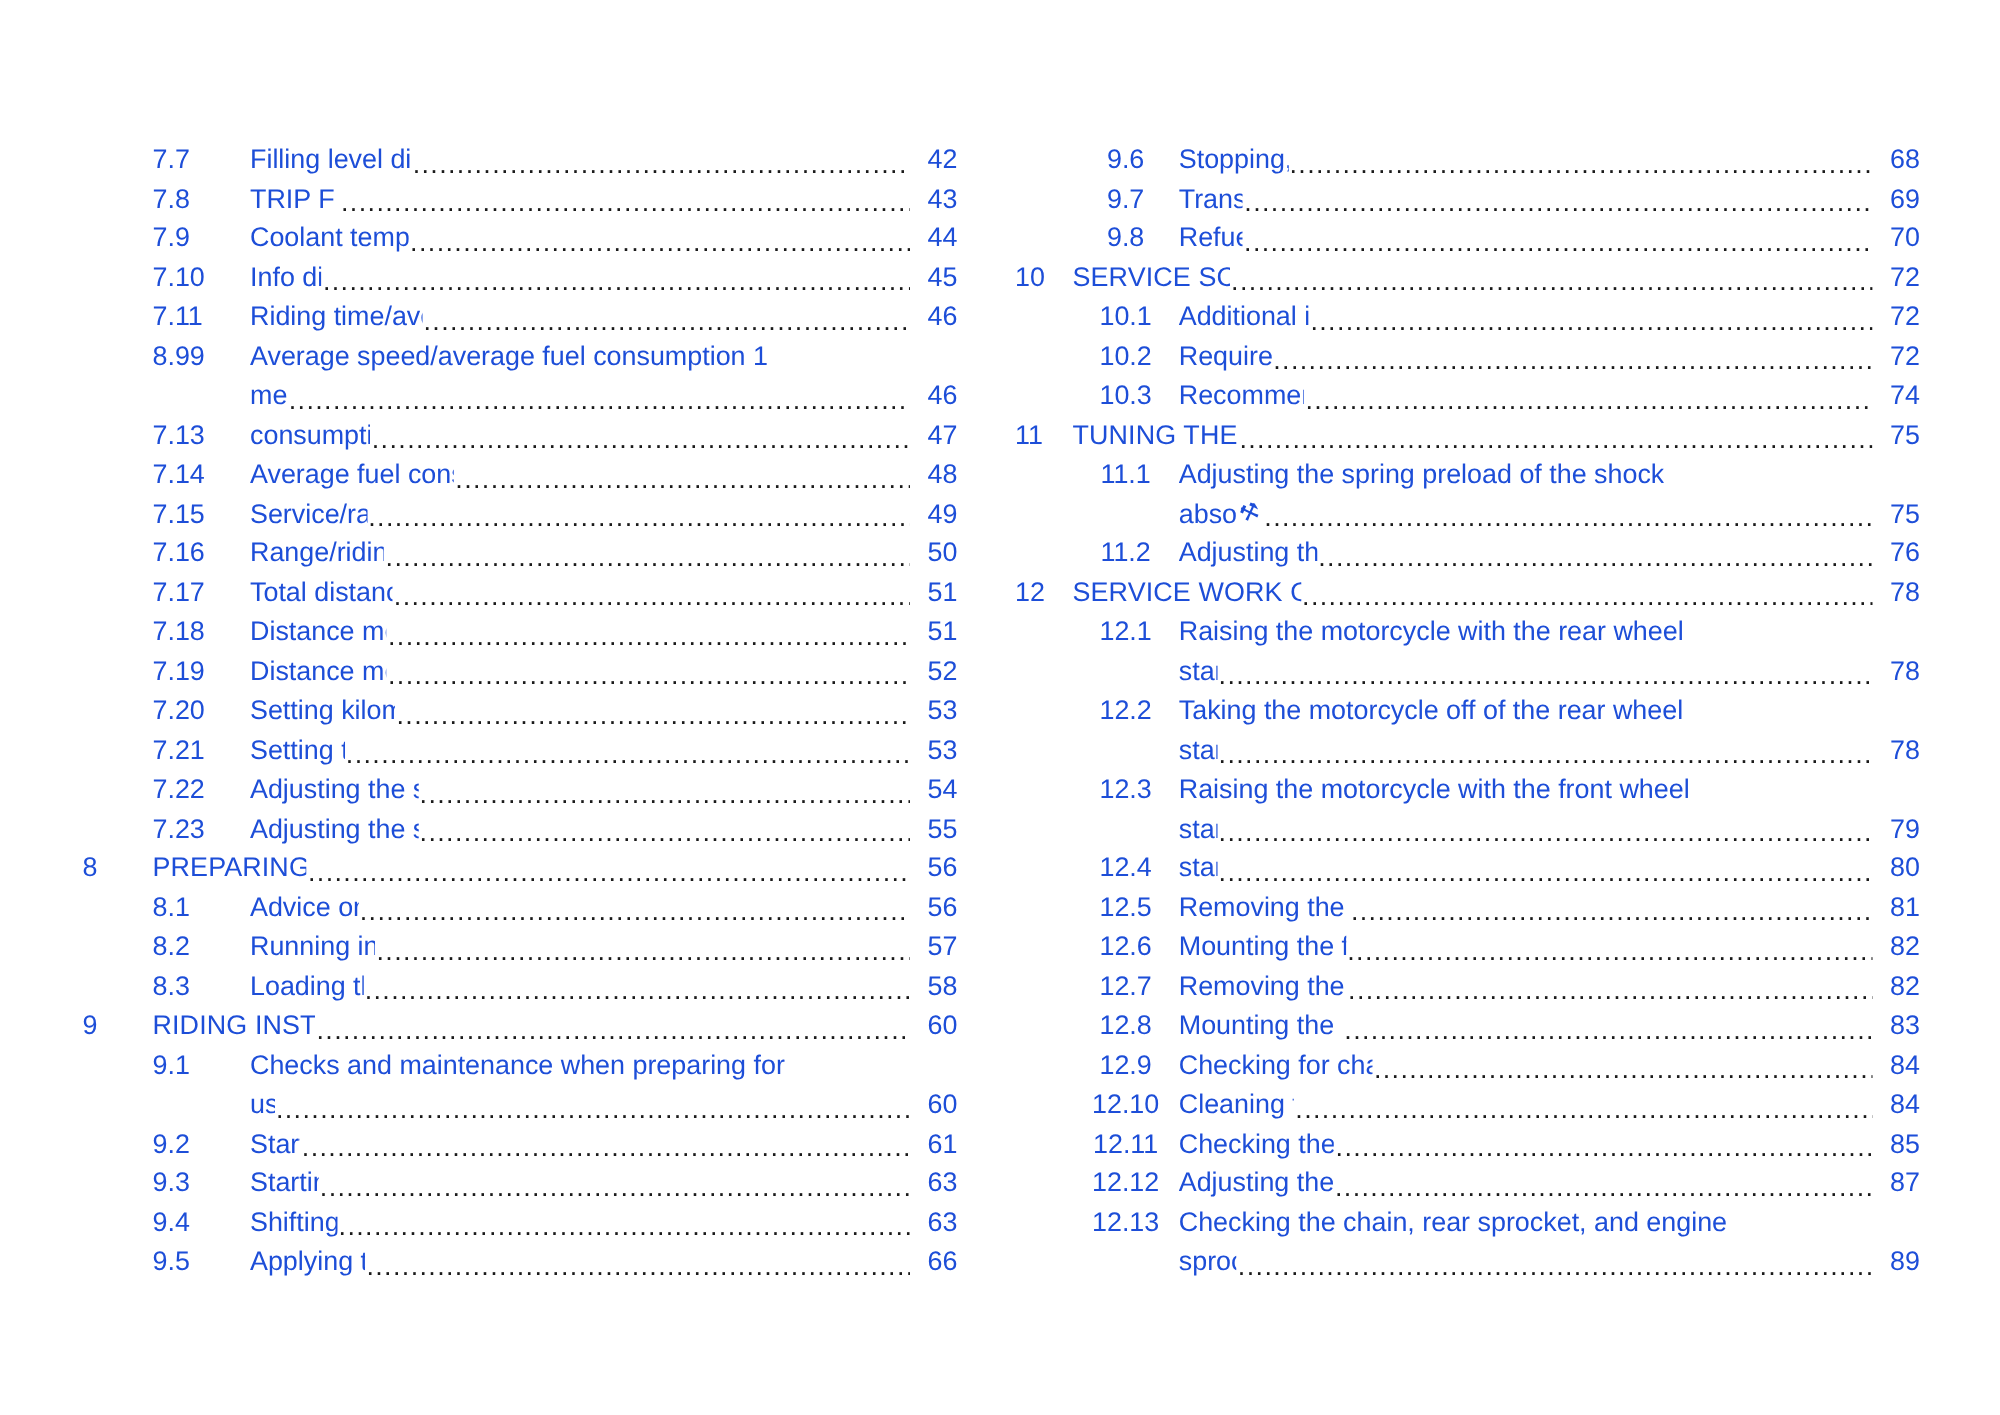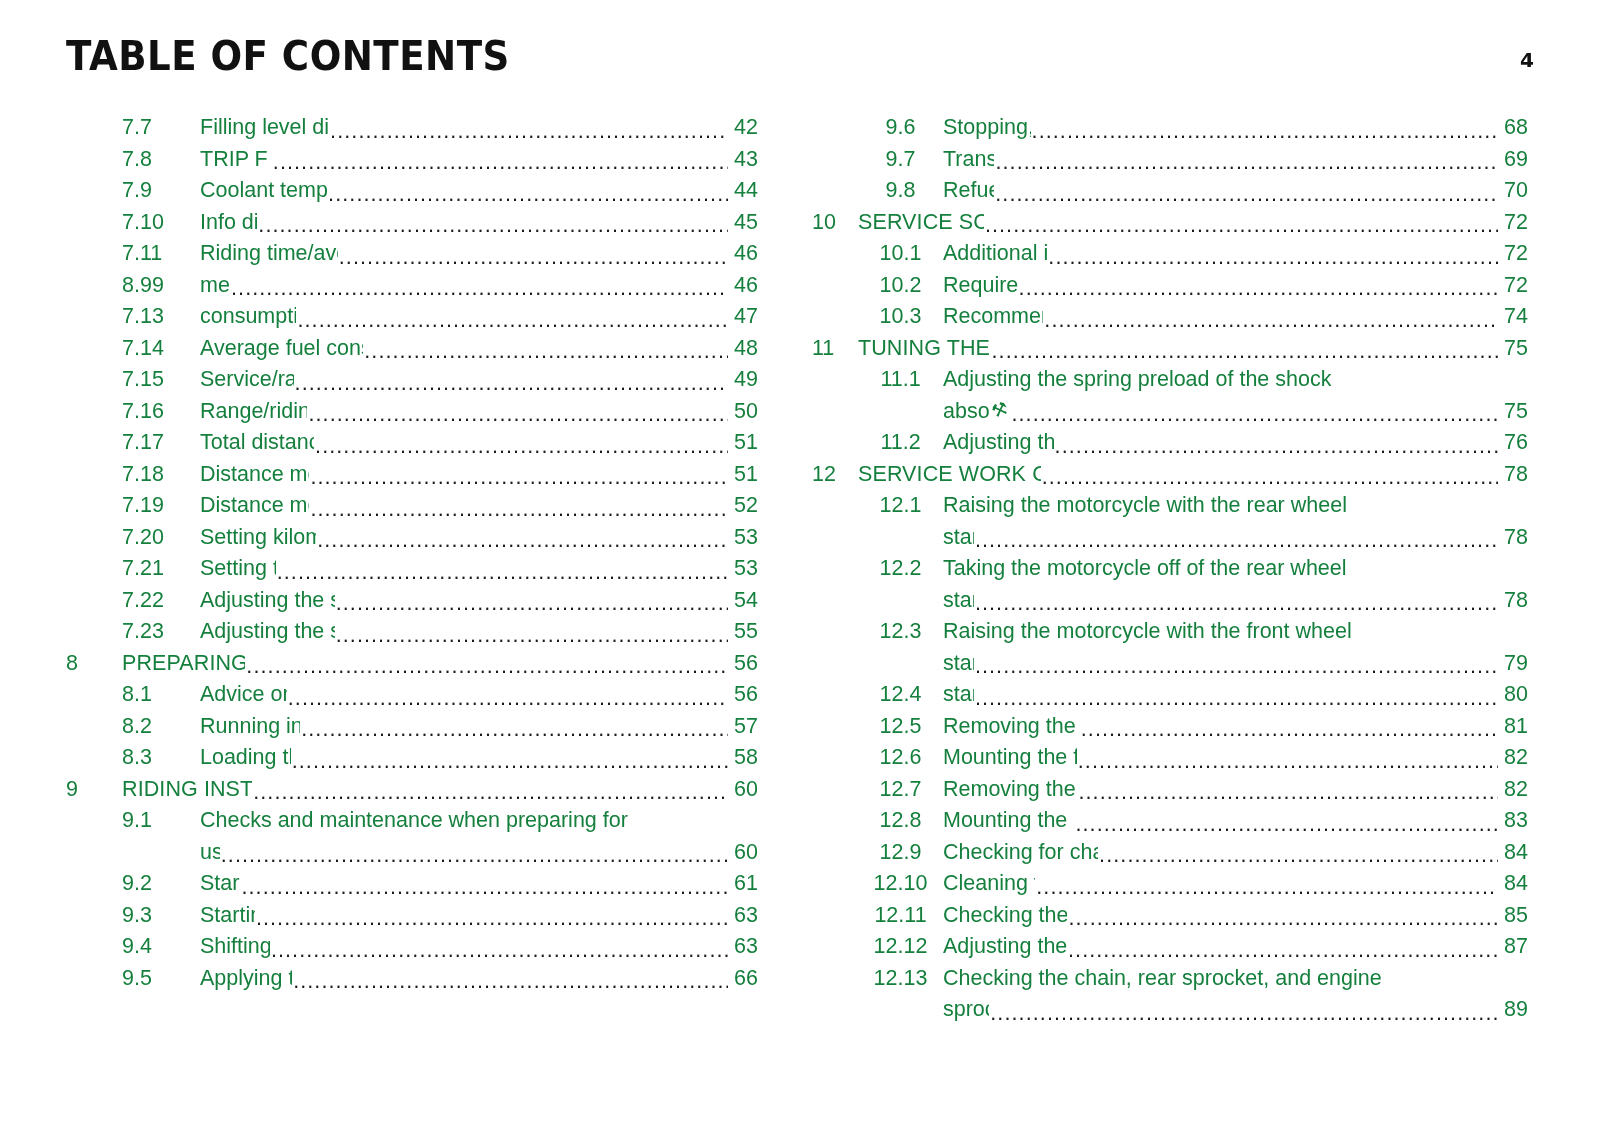--- a/index.html
+++ b/index.html
@@ -59,21 +59,21 @@
     box-sizing: border-box;
   }
   .col-left { padding-left: 66px; padding-right: 26px; }
   .col-right { padding-left: 12px; padding-right: 56px; }
 
   .toc-row {
     display: flex;
     align-items: flex-start;
     font-size: 21.5px;
     line-height: 31.5px;
-    color: #15803d;
+    color: #1d4ed8;
     white-space: nowrap;
   }
   .toc-row.lvl1 { }
   .toc-row.lvl2 { }
 
   .num {
     flex: 0 0 auto;
     text-align: left;
   }
   .lvl1 .num { width: 56px; }
@@ -109,44 +109,40 @@
     line-height: 26px;
     padding-left: 1px;
     letter-spacing: 1.1px;
   }
   .dots::before {
     content: "..............................................................................................................................";
   }
   .pg {
     flex: 0 0 auto;
     width: 40px;
-    text-align: left;
+    text-align: center;
     padding-left: 6px;
   }
   .wrapline {
     display: flex;
     align-items: flex-end;
     width: 100%;
   }
   .wrench {
     display: inline-block;
     font-size: 18px;
     transform: translateY(-1px) rotate(-20deg);
     padding: 0 2px 0 3px;
   }
 </style>
 </head>
 <body>
 
 <div class="page">
 
-  <div class="header">
-    <div class="doc-title">TABLE OF CONTENTS</div>
-    <div class="page-number">4</div>
-  </div>
 
   <div class="columns">
     <div class="col col-left" id="col-left">
         <div class="toc-row lvl2">
           <div class="num">7.7</div>
           <div class="titlewrap">
             <div class="titleline">
               <span class="ttext">Filling level display in fuel tank</span>
               <span class="dots"></span>
               <span class="pg">42</span>
@@ -189,20 +185,23 @@
             <div class="titleline">
               <span class="ttext">Riding time/average speed menu</span>
               <span class="dots"></span>
               <span class="pg">46</span>
             </div>
           </div>
         </div>
         <div class="toc-row lvl2">
           <div class="num">8.99</div>
           <div class="titlewrap">
+            <div class="titleline nodots">
+              <span class="ttext">Average speed/average fuel consumption 1</span>
+            </div>
             <div class="wrapline">
               <span class="ttext">menu</span>
               <span class="dots"></span>
               <span class="pg">46</span>
             </div>
           </div>
         </div>
         <div class="toc-row lvl2">
           <div class="num">7.13</div>
           <div class="titlewrap">

